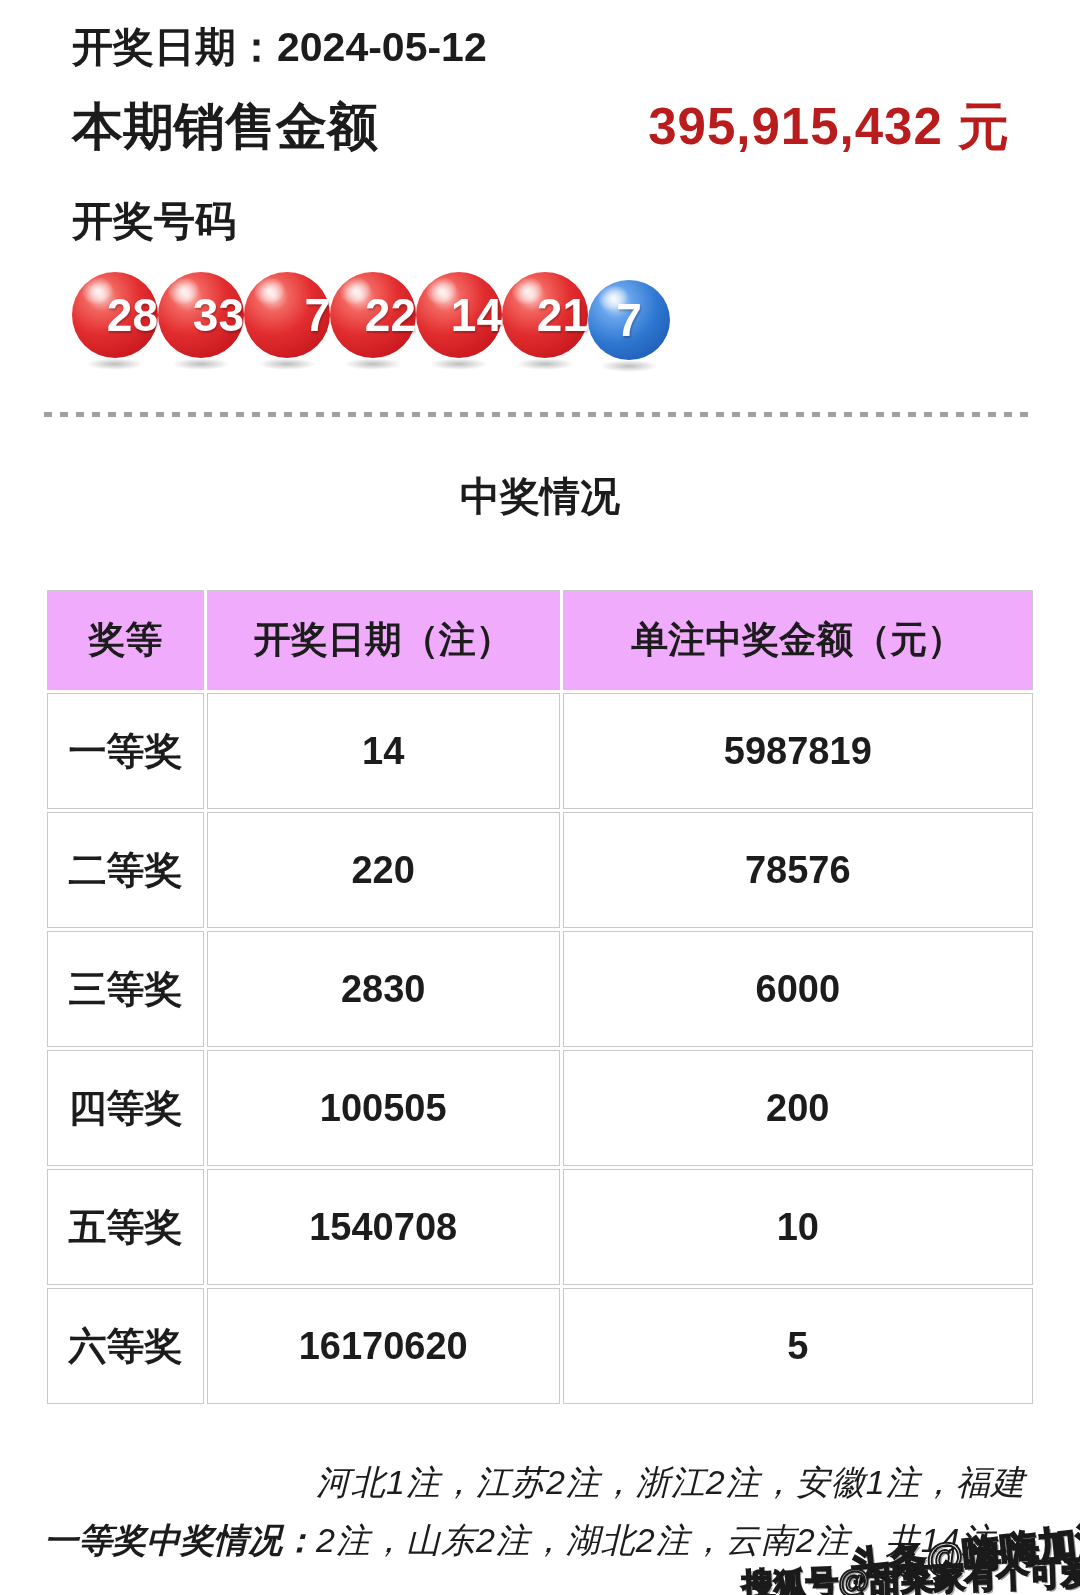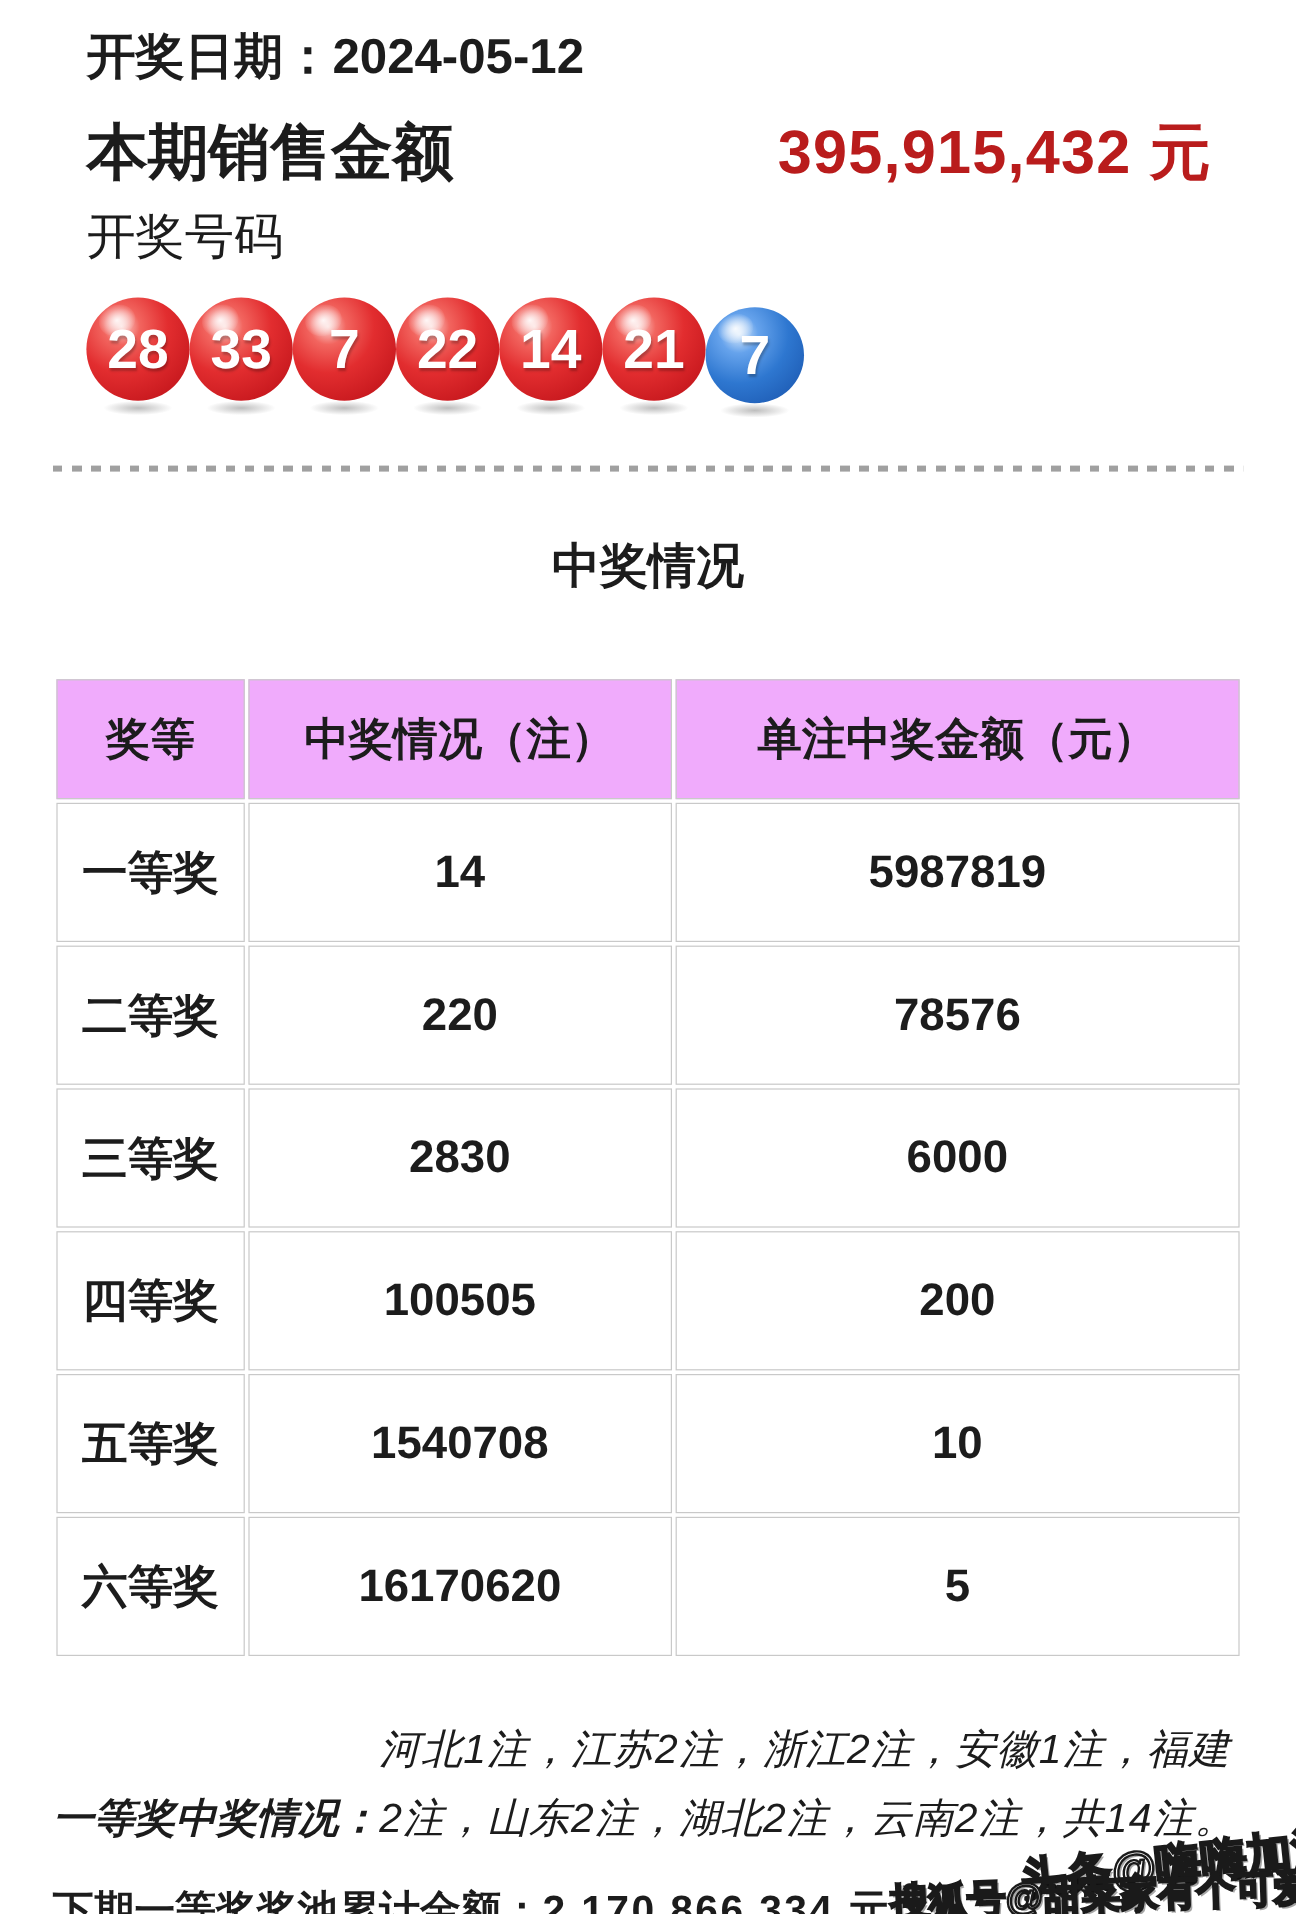--- a/index.html
+++ b/index.html
@@ -19,36 +19,37 @@
     margin-top: 22px;
     font-size: 41px; font-weight: bold; line-height: 50px;
   }
   .row-sales {
     margin-top: 30px;
     display: flex; justify-content: space-between; align-items: baseline;
     font-size: 51px; font-weight: bold; line-height: 50px;
   }
   .sales-amount { color: #b91c1c; padding-right: 26px; letter-spacing: 1px; }
   .row-numbers-label {
-    margin-top: 20px;
-    font-size: 41px; font-weight: normal; line-height: 50px;
+    margin-top: 44px;
+    font-size: 41px; font-weight: bold; line-height: 50px;
   }
 
   
   .balls { margin-top: 26px; display: flex; align-items: flex-start; }
   .ball {
     width: 86px; height: 86px; border-radius: 50%;
     position: relative; flex: 0 0 auto;
     display: flex; align-items: center; justify-content: center;
     color: #fff; font-size: 46px; font-weight: bold;
     text-shadow: 1px 2px 2px rgba(0,0,0,0.25);
   }
   .ball.red {
     background: radial-gradient(circle at 34% 28%,
       #fbd9d6 0%, #f2655f 18%, #e22d2f 46%, #c4161c 85%, #a80f14 100%);
+    justify-content: flex-end;
   }
   .ball.blue {
     width: 82px; height: 80px; margin-top: 8px;
     background: radial-gradient(circle at 34% 28%,
       #d8e9fb 0%, #66a3ec 20%, #2e77d0 52%, #1d5ab2 88%, #164a96 100%);
   }
   .ball::before {
     content: ""; position: absolute; left: 12%; top: 7%;
     width: 36%; height: 30%; border-radius: 50%;
     background: radial-gradient(ellipse at center,
@@ -173,21 +174,21 @@
 
   <table class="prize-table">
     <colgroup>
       <col style="width:16%">
       <col style="width:36%">
       <col style="width:48%">
     </colgroup>
     <thead>
       <tr>
           <th>奖等</th>
-          <th>中奖情况（注）</th>
+          <th>开奖日期（注）</th>
           <th>单注中奖金额（元）</th>
         </tr>
     </thead>
     <tbody>
         <tr>
           <td>一等奖</td>
           <td>14</td>
           <td>5987819</td>
         </tr>
         <tr>

